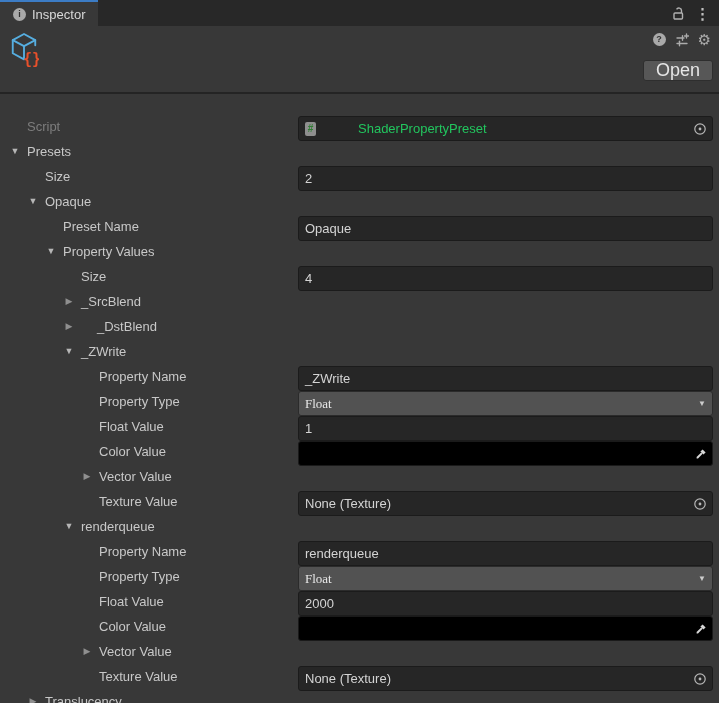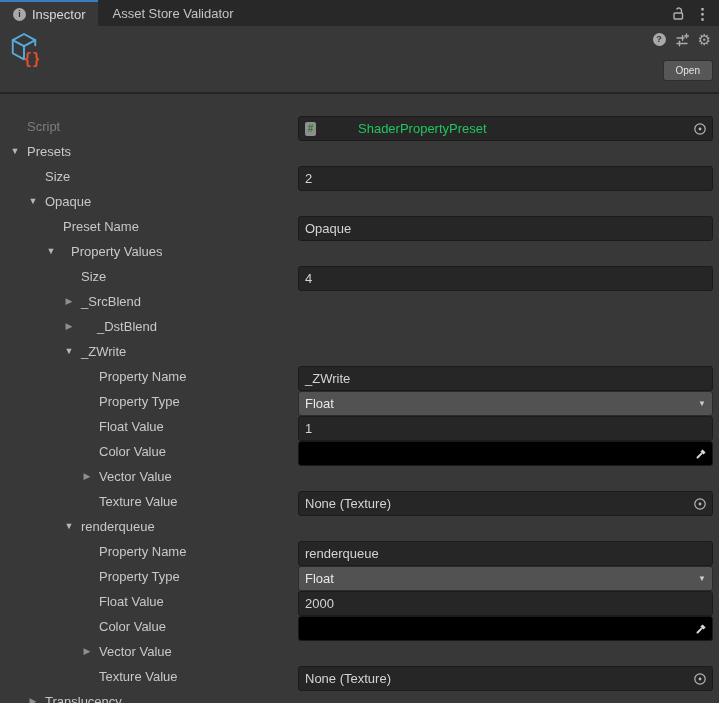--- a/index.html
+++ b/index.html
@@ -20,58 +20,55 @@
   .tabbar-right{margin-left:auto;display:flex;align-items:center;gap:10px;padding-right:9px;}
   .kebab{color:#c0c0c0;font-size:15px;font-weight:bold;line-height:1;}
   
   .header{position:relative;height:66px;background:#383838;border-bottom:2px solid #242424;box-sizing:content-box;}
   .logo{position:absolute;left:9px;top:5px;}
   .title{position:absolute;left:57px;top:10px;font-size:14px;color:#bebebe;}
   .header-icons{position:absolute;right:8px;top:6px;display:flex;align-items:center;gap:9px;}
   .gear{color:#ababab;font-size:15px;line-height:1;}
   .open-btn{position:absolute;right:6px;top:34px;height:21px;padding:0 12px;
        background:#575757;border:1px solid #2e2e2e;border-radius:3px;
-       color:#e6e6e6;font-size:10px;font-family:"Liberation Sans",sans-serif;line-height:19px;}
+       color:#e6e6e6;font-size:18px;font-family:"Liberation Sans",sans-serif;line-height:19px;}
   
   .rows{padding-top:20px;}
   .row{position:relative;height:25px;font-size:13px;}
   .row .arrow{position:absolute;top:0;width:12px;text-align:center;line-height:25px;font-size:9px;cursor:default;}
   .row .arrow.open{color:#b6b6b6;}
   .row .arrow.closed{color:#8f8f8f;}
   .row .label{position:absolute;top:0;line-height:25px;color:#c8c8c8;white-space:nowrap;}
   .row .label.disabled{color:#7d7d7d;}
   .control{position:absolute;left:298px;right:6px;top:2px;height:21px;box-sizing:border-box;}
   .tf{background:#262626;border:1px solid #1b1b1b;border-radius:3px;display:flex;
       align-items:center;padding:0 5px 0 6px;height:100%;box-sizing:border-box;overflow:hidden;}
   .tf .val{color:#d4d4d4;line-height:1;}
   .tf.disabled .val{color:#22c55e;margin-left:38px;}
   .tf .script-ic{display:inline-flex;align-items:center;justify-content:center;
       width:11px;height:14px;background:#8f8f8f;border-radius:2px;margin-right:4px;
       color:#2e7d32;font-size:10px;font-weight:bold;flex:0 0 auto;}
   .tf .picker{margin-left:auto;flex:0 0 auto;}
   .dd{background:#525252;border:1px solid #2b2b2b;border-radius:3px;display:flex;
-      align-items:center;padding:0 6px;height:100%;box-sizing:border-box;}
+      align-items:center;padding:0 6px;height:100%;box-sizing:border-box;font-family:Liberation Serif, serif;}
   .dd .val{color:#e8e8e8;line-height:1;}
   .dd .dd-arrow{margin-left:auto;color:#cccccc;font-size:8px;line-height:1;}
   .colorf{background:#000;border:1px solid #1a1a1a;border-radius:3px;display:flex;
       align-items:center;height:100%;box-sizing:border-box;}
   .colorf .dropper{margin-left:auto;margin-right:4px;}
 </style>
 </head>
 <body>
 
 <div class="app">
 
   <div class="tabbar">
     <div class="tab active">
       <span class="circle-icon">i</span>
       <span>Inspector</span>
-    </div>
-    <div class="tab">
-      <span>Asset Store Validator</span>
     </div>
     <div class="tabbar-right">
       <svg width="14" height="15" viewBox="0 0 14 15">
         <rect x="3" y="7" width="8.5" height="6" rx="1" fill="none" stroke="#b0b0b0" stroke-width="1.4"></rect>
         <path d="M10.5 7 V4.6 A2.6 2.6 0 0 0 5.6 3.4" fill="none" stroke="#b0b0b0" stroke-width="1.4"></path>
       </svg>
       <span class="kebab">⋮</span>
     </div>
   </div>
 
@@ -131,21 +128,21 @@
   </div>
       <div class="row">
 
     <span class="label" style="left: 63px;">Preset Name</span>
   <div class="control tf">
           <span class="val">Opaque</span>
         </div>
       </div>
       <div class="row">
     <span class="arrow open" style="left: 45px;">▼</span>
-    <span class="label" style="left: 63px; margin-left: 8px;">Property Values</span>
+    <span class="label" style="left: 63px;">Property Values</span>
   </div>
       <div class="row">
 
     <span class="label" style="left: 81px;">Size</span>
   <div class="control tf">
           <span class="val">4</span>
         </div>
       </div>
       <div class="row">
     <span class="arrow closed" style="left: 63px;">▶</span>

